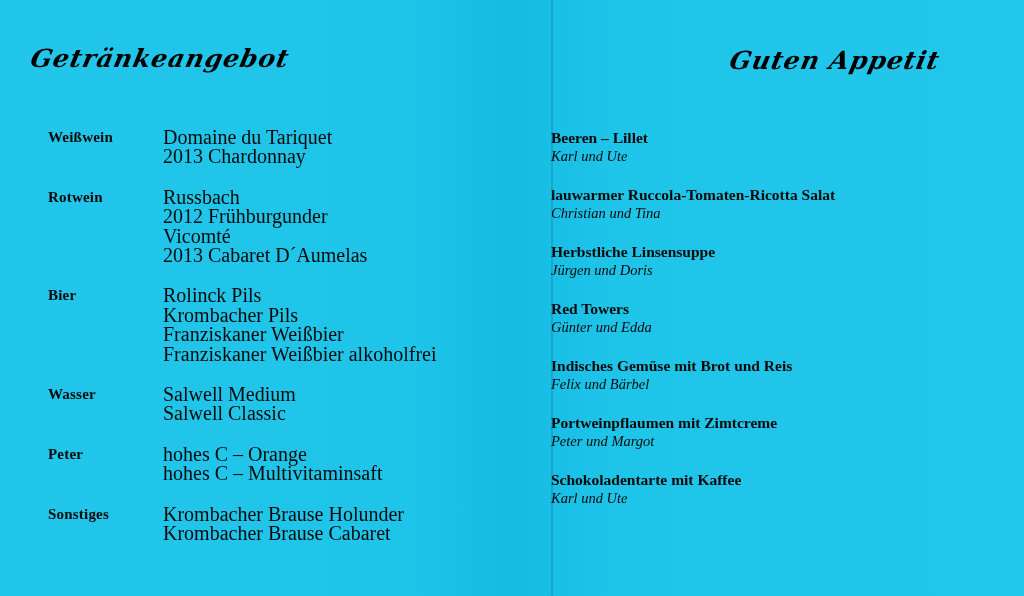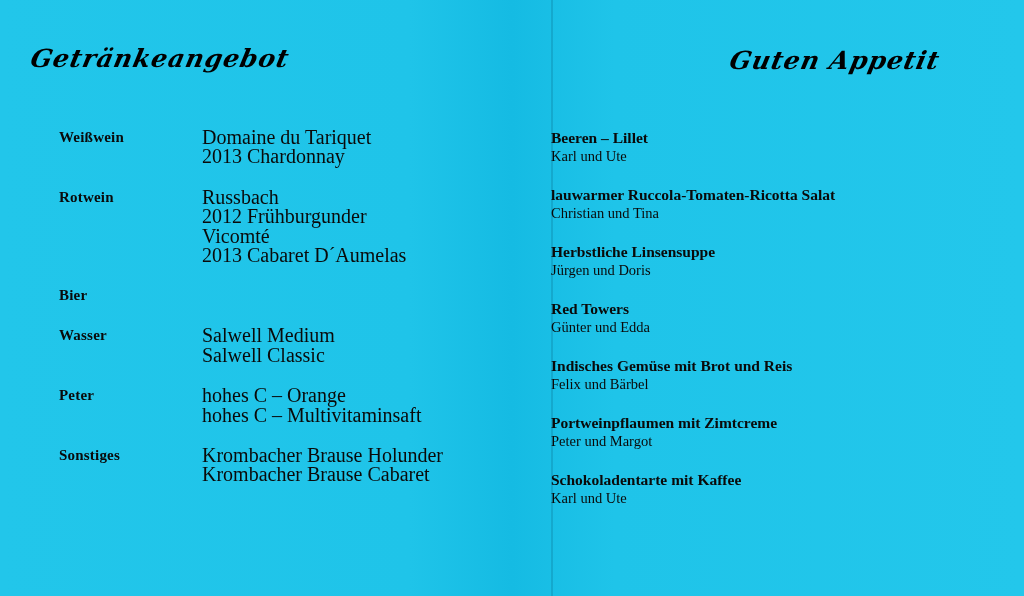--- a/index.html
+++ b/index.html
@@ -75,27 +75,26 @@
     top: 128px;
     width: 551px;
   }
   .drink-row {
     display: flex;
     align-items: flex-start;
     margin-bottom: 21px;
   }
   .drink-cat {
     width: 163px;
-    padding-left: 20px;
+    padding-left: 48px;
     box-sizing: border-box;
     font-weight: bold;
     font-size: 15px;
     line-height: 19px;
     letter-spacing: 0.2px;
-    margin-left: 39px;
   }
   .drink-items {
     flex: 1;
   }
   .drink-item {
     font-size: 20px;
     line-height: 19.4px;
     white-space: nowrap;
   }
 
@@ -108,20 +107,21 @@
   }
   .course {
     margin-bottom: 19px;
   }
   .course-name {
     font-weight: bold;
     font-size: 15.5px;
     line-height: 19px;
   }
   .course-host {
+    font-style: italic;
     font-size: 14.5px;
     line-height: 19px;
   }
 </style>
 </head>
 <body>
 
 <div class="page">
 
   <div class="left-panel">
@@ -138,20 +138,26 @@
           <div class="drink-cat">Rotwein</div>
           <div class="drink-items">
             <div class="drink-item">Russbach</div>
             <div class="drink-item">2012 Frühburgunder</div>
             <div class="drink-item">Vicomté</div>
             <div class="drink-item">2013 Cabaret D´Aumelas</div>
           </div>
         </div>
         <div class="drink-row">
           <div class="drink-cat">Bier</div>
+          <div class="drink-items">
+            <div class="drink-item">Rolinck Pils</div>
+            <div class="drink-item">Krombacher Pils</div>
+            <div class="drink-item">Franziskaner Weißbier</div>
+            <div class="drink-item">Franziskaner Weißbier alkoholfrei</div>
+          </div>
         </div>
         <div class="drink-row">
           <div class="drink-cat">Wasser</div>
           <div class="drink-items">
             <div class="drink-item">Salwell Medium</div>
             <div class="drink-item">Salwell Classic</div>
           </div>
         </div>
         <div class="drink-row">
           <div class="drink-cat">Peter</div>

